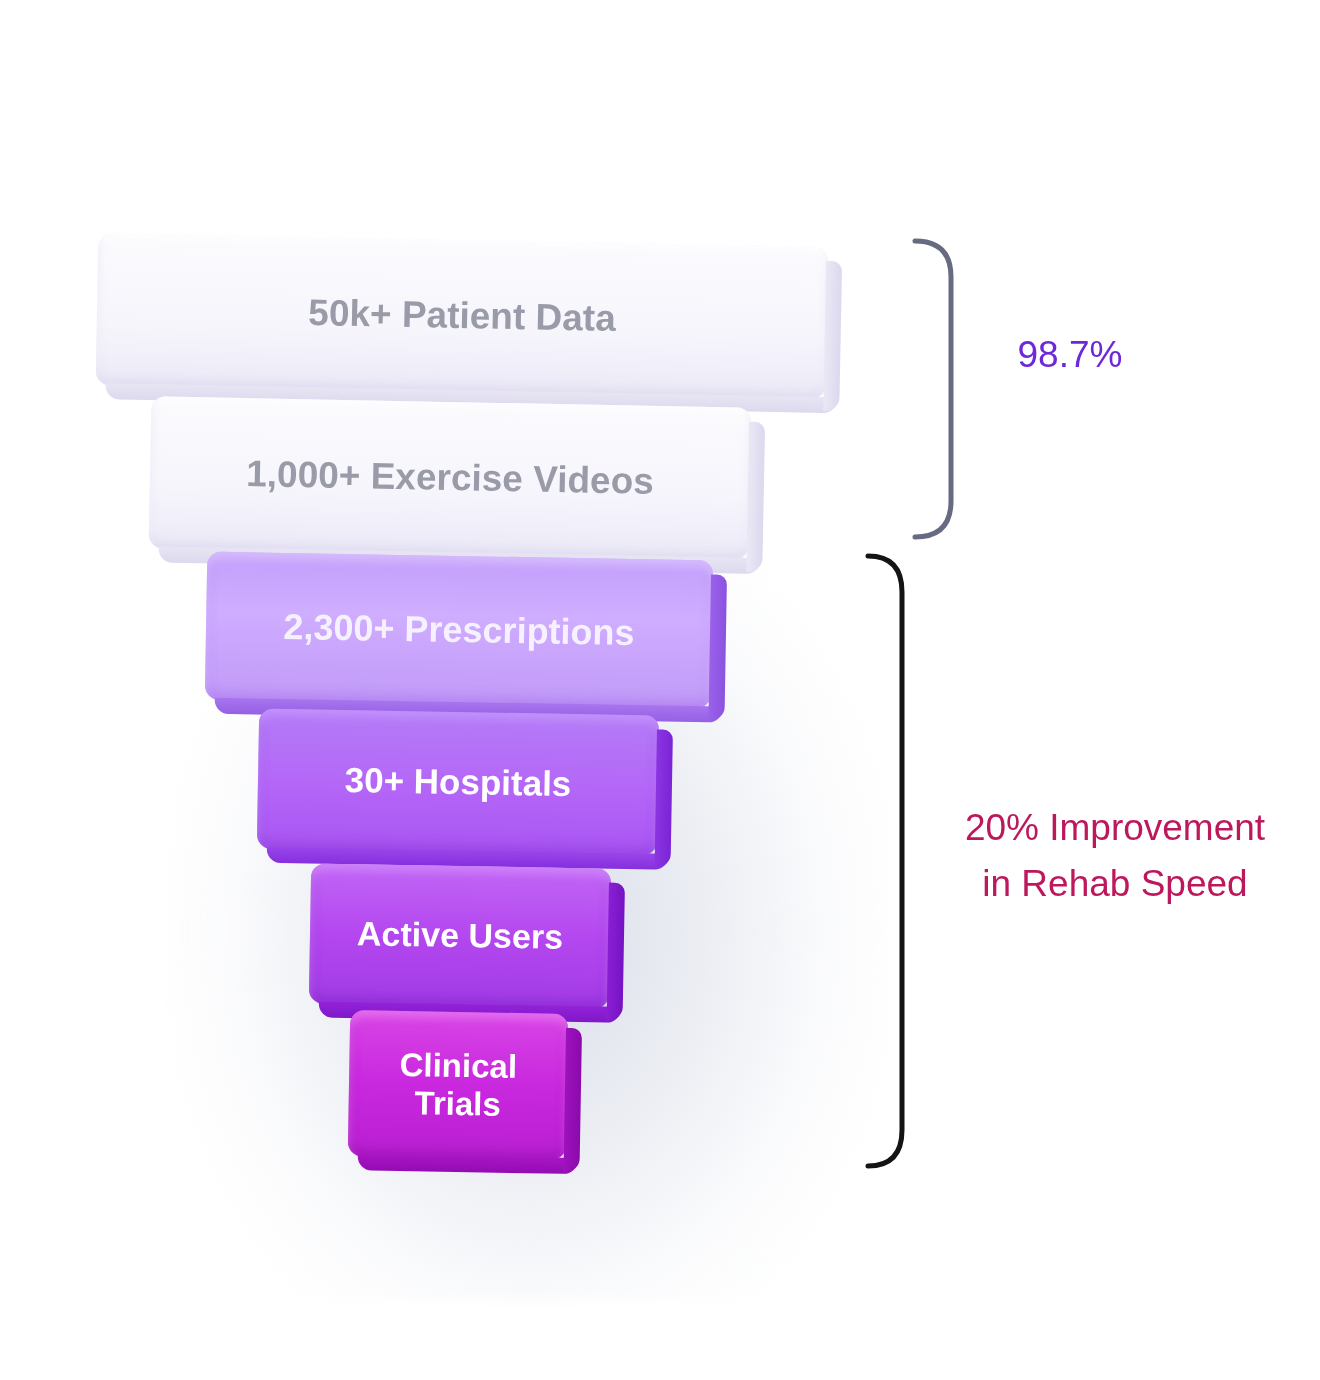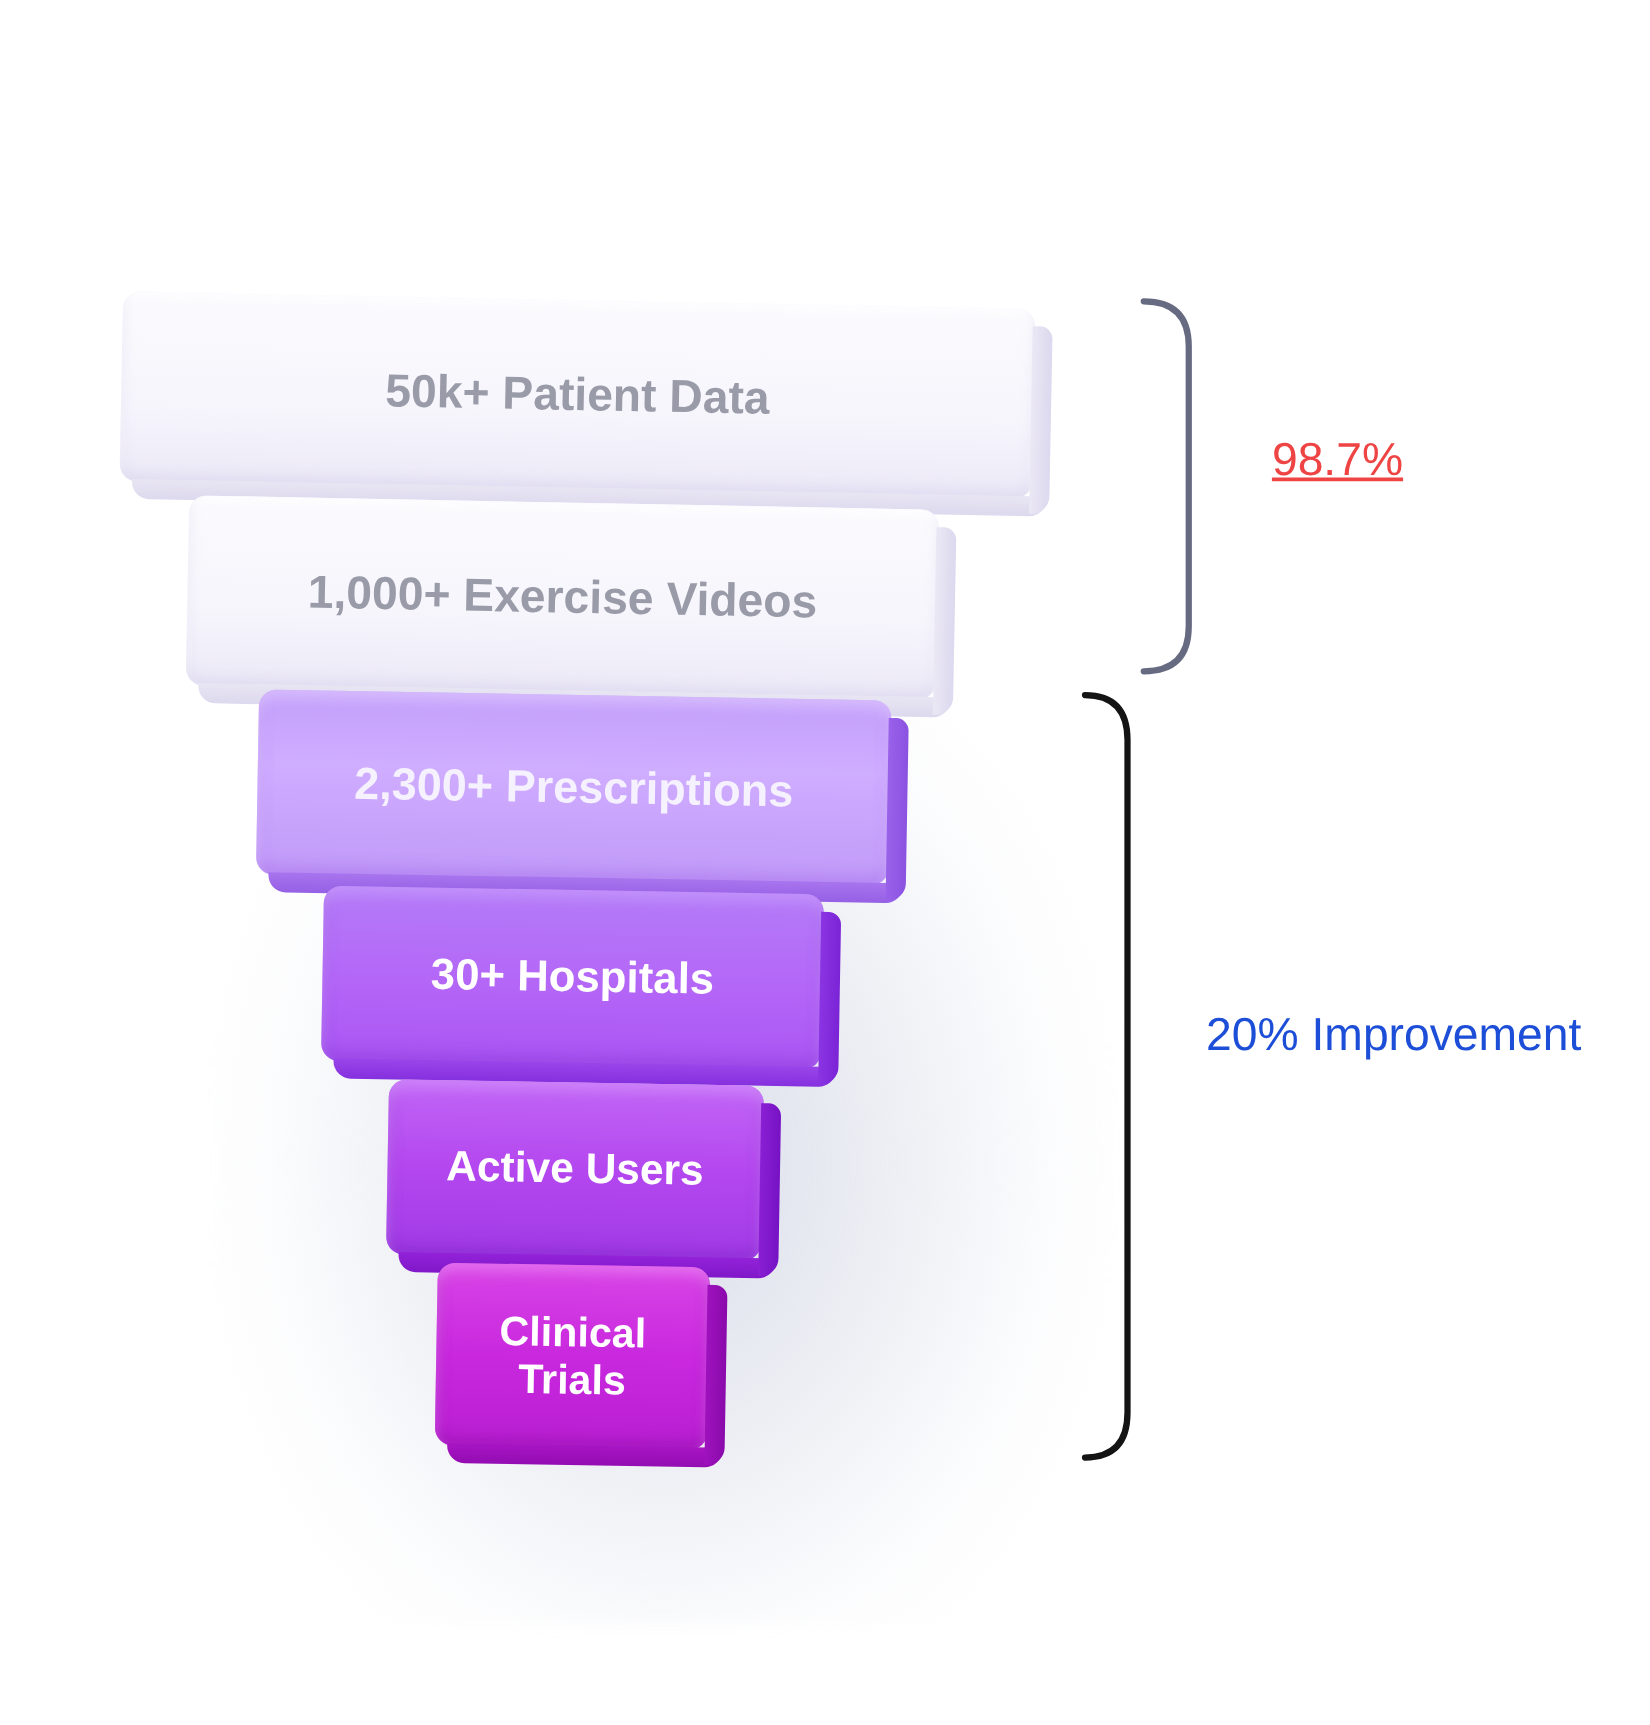--- a/index.html
+++ b/index.html
@@ -76,22 +76,22 @@
     box-shadow: inset 0 6px 10px rgba(240,150,250,0.55), inset 0 -6px 12px rgba(120,0,150,0.35);
   }
   .b6::after { background:linear-gradient(90deg,#9e12bd,#8a0aab); }
   .b6::before { background:linear-gradient(180deg,#a815c4,#930cb2); }
   .b6 .label { color:#ffffff; font-size:33px; }
 
   .bracket { position:absolute; }
   .annot {
     position:absolute; text-align:center; line-height:1.5;
   }
-  .annot-top { left:960px; top:340px; width:220px; color:#ef4444; font-size:37px;text-decoration:underline; }
-  .annot-bottom { left:920px; top:800px; width:390px; color:#1d4ed8; font-size:37px; }
+  .annot-top { left:960px; top:327px; width:220px; color:#6d28d9; font-size:37px; }
+  .annot-bottom { left:920px; top:800px; width:390px; color:#be185d; font-size:37px; }
 </style>
 </head>
 <body>
 
 <div class="shadow"></div>
 
 <div>
   <div class="block b-white b1">
     <span class="label">50k+ Patient Data</span>
   </div>
@@ -119,13 +119,14 @@
 <svg class="bracket" style="left:860px;top:548px;" width="60" height="626">
   <path d="M8 8 Q42 8 42 44 L42 582 Q42 618 8 618" fill="none" stroke="#141414" stroke-width="5" stroke-linecap="round"></path>
 </svg>
 
 <div class="annot annot-top">
   <div>98.7%</div>
 </div>
 
 <div class="annot annot-bottom">
   <div>20% Improvement</div>
+  <div>in Rehab Speed</div>
 </div>
 
 </body></html>

